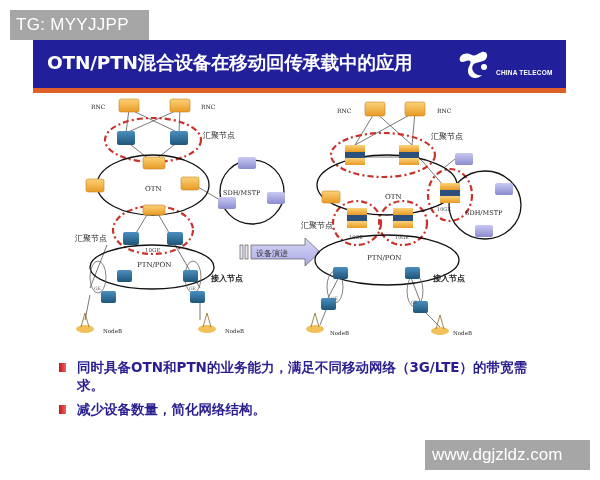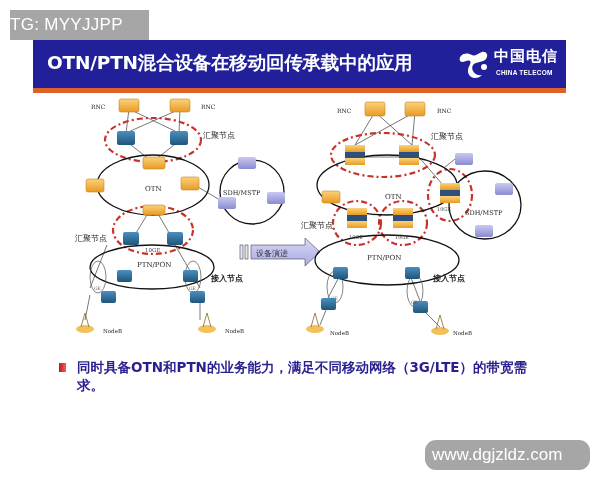--- a/index.html
+++ b/index.html
@@ -1,55 +1,54 @@
 <!DOCTYPE html>
 <html><head>
 <meta charset="utf-8">
 <style>
   html, body { margin:0; padding:0; }
   body { width:600px; height:480px; background:#ffffff; position:relative; overflow:hidden;
          font-family:"DejaVu Sans", sans-serif; }
   .wm-tl { position:absolute; left:10px; top:10px; width:139px; height:30px; background:#a6a6a6;
            color:#ffffff; font-family:"Liberation Sans", sans-serif; font-size:17px; line-height:30px;
-           box-sizing:border-box; letter-spacing:0.3px; }
+           padding-left:6px; box-sizing:border-box; letter-spacing:0.3px; }
   .header { position:absolute; left:33px; top:40px; width:533px; height:48px; background:#21209a; }
   .header-strip { position:absolute; left:33px; top:88px; width:533px; height:5px; background:#e0602a; }
   .header-title { position:absolute; left:47px; top:51px; color:#ffffff; font-family:"DejaVu Sans", sans-serif;
                   font-weight:bold; font-size:18.5px; line-height:24px; white-space:nowrap; letter-spacing:-0.2px;text-align:center; }
   .logo { position:absolute; left:456px; top:45px; width:108px; height:40px; }
   .logo-cn { position:absolute; left:38px; top:2px; color:#ffffff; font-size:15px; font-weight:bold; letter-spacing:1px;
              font-family:"DejaVu Serif", serif; white-space:nowrap; }
   .logo-en { position:absolute; left:40px; top:24px; color:#ffffff; font-size:6.5px; font-weight:bold;
              font-family:"Liberation Sans", sans-serif; white-space:nowrap; letter-spacing:0.2px; }
   .diagram { position:absolute; left:55px; top:95px; width:490px; height:250px; }
   .bullets { position:absolute; left:57px; top:358px; width:480px; }
   .bullet { position:relative; padding-left:20px; color:#2a1f8f; font-weight:bold; font-size:13.5px; line-height:18px;
             font-family:"DejaVu Sans", sans-serif; margin-bottom:6px; }
   .bullet-mark { position:absolute; left:2px; top:5px; width:7px; height:9px;
                  background:linear-gradient(90deg,#c01818,#f06060); }
   .wm-br { position:absolute; left:425px; top:440px; width:165px; height:30px; background:#a6a6a6;
            color:#ffffff; font-family:"Liberation Sans", sans-serif; font-size:17px; line-height:30px;
-           padding-left:7px; box-sizing:border-box;border-radius:11px; }
+           padding-left:7px; box-sizing:border-box; }
   svg text { font-family:"DejaVu Serif", serif; }
 </style>
 </head>
 <body>
 
 <div class="wm-tl">TG: MYYJJPP</div>
 
 <div class="header"></div>
 <div class="header-strip"></div>
 <div class="header-title">OTN/PTN混合设备在移动回传承载中的应用</div>
 
 <div class="logo">
   <svg width="36" height="36" viewBox="0 0 36 36" style="position:absolute;left:0;top:2px;">
     <path d="M4 14 C2 8, 10 4, 16 8 C20 10, 22 6, 26 5 C30 4, 33 8, 30 12 C27 16, 20 14, 17 18 C14 23, 20 30, 26 28 C22 33, 12 32, 12 24 C12 19, 16 16, 14 14 C11 12, 7 17, 4 14 Z" fill="#ffffff"></path>
     <circle cx="28" cy="20" r="3" fill="#ffffff"></circle>
   </svg>
-  <div class="logo-cn">中国电信</div>
   <div class="logo-en">CHINA TELECOM</div>
 </div>
 
 <svg class="diagram" viewBox="0 0 490 250" width="490" height="250">
   <defs>
     <linearGradient id="gOr" x1="0" y1="0" x2="0" y2="1">
       <stop offset="0" stop-color="#fbd27a"></stop>
         <stop offset="1" stop-color="#e99a24"></stop>
     </linearGradient>
     <linearGradient id="gBl" x1="0" y1="0" x2="0" y2="1">
@@ -236,15 +235,19 @@
     <text x="35" y="240" font-size="5.5" fill="#222">NodeB</text>
     <text x="158" y="240" font-size="5.5" fill="#222">NodeB</text>
   </g>
 </svg>
 
 <div class="bullets">
   <div class="bullet">
     <span class="bullet-mark"></span>
     <span>同时具备OTN和PTN的业务能力，满足不同移动网络（3G/LTE）的带宽需求。</span>
   </div>
+  <div class="bullet">
+    <span class="bullet-mark"></span>
+    <span>减少设备数量，简化网络结构。</span>
+  </div>
 </div>
 
 <div class="wm-br">www.dgjzldz.com</div>
 
 </body></html>

